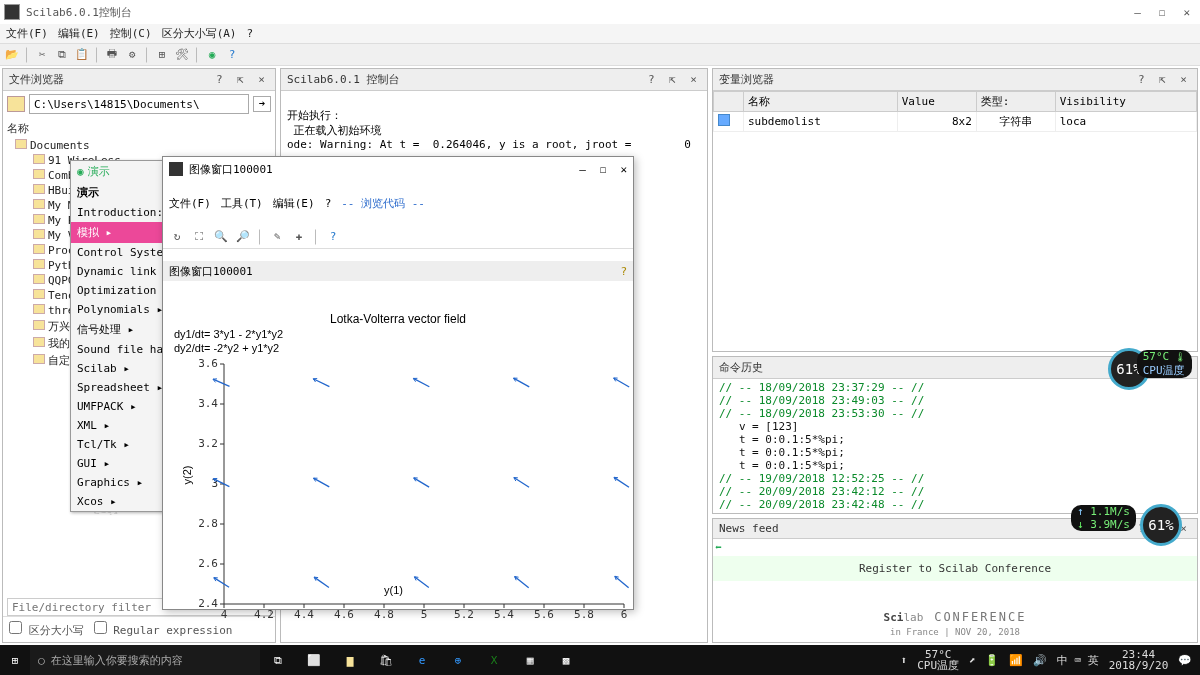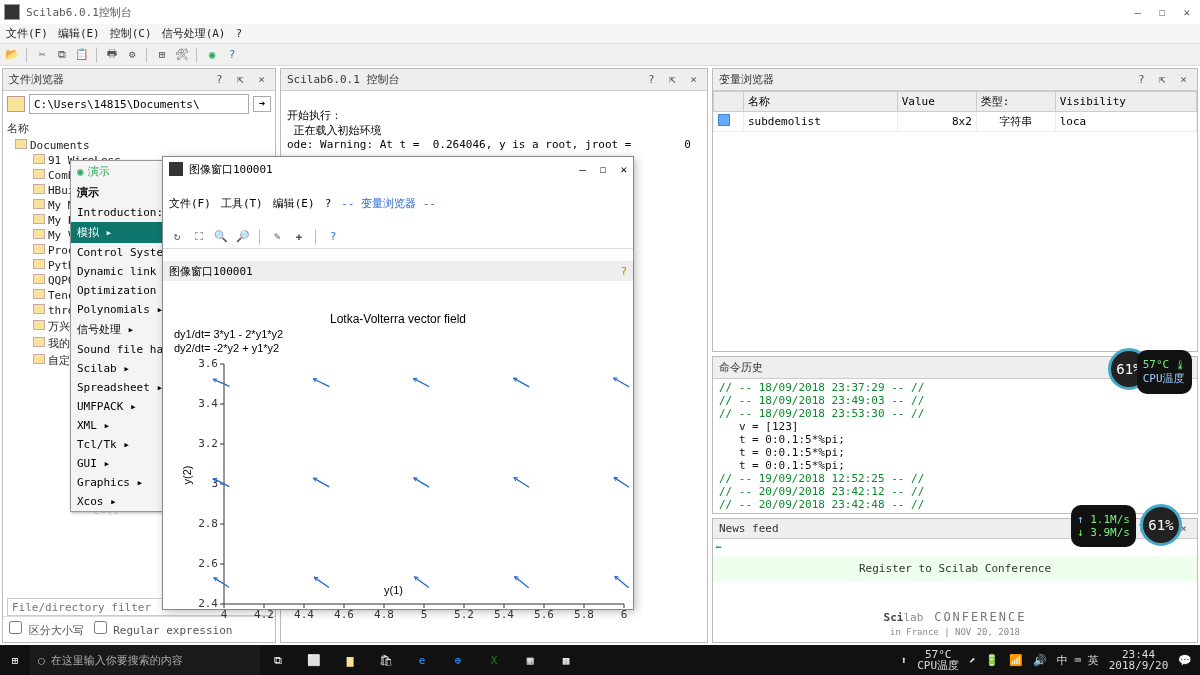--- a/index.html
+++ b/index.html
@@ -34,21 +34,21 @@
 
 .tree { flex: 1; overflow: hidden; padding: 2px 4px; position: relative; }
 .tree-head { color: #333; padding: 2px 0; }
 .tree-item { color: #222; padding: 1px 0 1px 8px; white-space: nowrap; }
 .tree-item .fold-ico { display: inline-block; width: 12px; height: 10px; background: #f7e39a; border: 1px solid #caa; margin-right: 3px; }
 .tree-item.sub { padding-left: 26px; }
 
 .demo-popup { position: absolute; left: 70px; top: 160px; width: 125px; background: #f4f4f4; border: 1px solid #999; z-index: 20; box-shadow: 1px 1px 3px rgba(0,0,0,.3); }
 .demo-popup .hd { padding: 3px 6px; color: #2a5; display: flex; align-items: center; gap: 4px; }
 .demo-popup .row { padding: 3px 6px; white-space: nowrap; overflow: hidden; }
-.demo-popup .row.sel { background: #0f766e; color: #fff; }
+.demo-popup .row.sel { background: #ec4899; color: #fff; }
 
 .console-body { flex: 1; padding: 4px 6px; font-family: monospace; white-space: pre; overflow: hidden; }
 
 .var-table { width: 100%; border-collapse: collapse; }
 .var-table th { background: #eee; border: 1px solid #ccc; padding: 2px 4px; text-align: left; font-weight: normal; }
 .var-table td { border: 1px solid #eee; padding: 2px 4px; }
 
 .hist-body { flex: 1; padding: 2px 6px; font-family: monospace; color: #0a8a2a; overflow: hidden; }
 .hist-body .blk { color: #111; }
 
@@ -56,21 +56,21 @@
 .news-body .reg { text-align: center; padding: 6px 0; color: #333; background: #efe; font-family: monospace; }
 .news-logo { position: absolute; bottom: 4px; left: 50%; transform: translateX(-50%); text-align: center; }
 .news-logo .big { font-size: 18px; }
 .news-logo .sci { font-weight: bold; color: #444; }
 .news-logo .lab { color: #888; }
 .news-logo .conf { letter-spacing: 2px; color: #777; font-size: 12px; }
 .news-logo .small { font-size: 9px; color: #888; }
 
 .gauge { position: absolute; border-radius: 50%; background: #222; color: #fff; display: flex; align-items: center; justify-content: center; border: 3px solid #4ac; flex-direction: column; }
 .gauge .pct { font-size: 14px; }
-.gauge2-side { position: absolute; color: #7e7; font-size: 9px; background: #111; border-radius: 10px; padding: 8px 6px; }
+.gauge2-side { position: absolute; color: #7e7; font-size: 9px; background: #111; border-radius: 10px; padding: 0 6px; }
 
 .figwin { position: absolute; left: 162px; top: 156px; width: 472px; height: 454px; background: #fff; border: 1px solid #888; box-shadow: 2px 2px 8px rgba(0,0,0,.25); z-index: 30; display: flex; flex-direction: column; gap: 12px; }
 .figwin .ftb { height: 24px; display: flex; align-items: center; padding: 0 6px; }
 .figwin .ftb .close { margin-left: auto; display: flex; gap: 14px; }
 .figwin .fmenu { height: 20px; display: flex; align-items: center; padding: 0 6px; gap: 10px; }
 .figwin .fmenu .browse { color: #2a6acc; }
 .figwin .ftools { height: 24px; display: flex; align-items: center; padding: 0 6px; gap: 6px; border-bottom: 1px solid #ddd; }
 .figwin .ftabs { height: 20px; background: #eee; display: flex; align-items: center; padding: 0 6px; }
 .figwin .ftabs .q { margin-left: auto; color: #a80; }
 .figwin .plot { flex: 1; position: relative; margin: 11px; }
@@ -101,21 +101,21 @@
     <span>—</span>
     <span>☐</span>
     <span>✕</span>
   </div>
 </div>
 
 <div class="menubar">
   <span>文件(F)</span>
   <span>编辑(E)</span>
   <span>控制(C)</span>
-  <span>信号处理(A)</span>
+  <span>区分大小写(A)</span>
   <span>?</span>
 </div>
 
 <div class="toolbar">
   <span class="tbicon">📂</span>
   <span class="tbicon sep"></span>
   <span class="tbicon">✂</span>
   <span class="tbicon">⧉</span>
   <span class="tbicon">📋</span>
   <span class="tbicon sep"></span>
@@ -279,21 +279,21 @@
       <span>—</span>
       <span>☐</span>
       <span>✕</span>
     </div>
   </div>
   <div class="fmenu">
     <span>文件(F)</span>
     <span>工具(T)</span>
     <span>编辑(E)</span>
     <span>?</span>
-    <span class="browse">-- 变量浏览器 --</span>
+    <span class="browse">-- 浏览代码 --</span>
   </div>
   <div class="ftools">
     <span class="tbicon">↻</span>
     <span class="tbicon">⛶</span>
     <span class="tbicon">🔍</span>
     <span class="tbicon">🔎</span>
     <span class="tbicon sep"></span>
     <span class="tbicon">✎</span>
     <span class="tbicon">✚</span>
     <span class="tbicon sep"></span>

